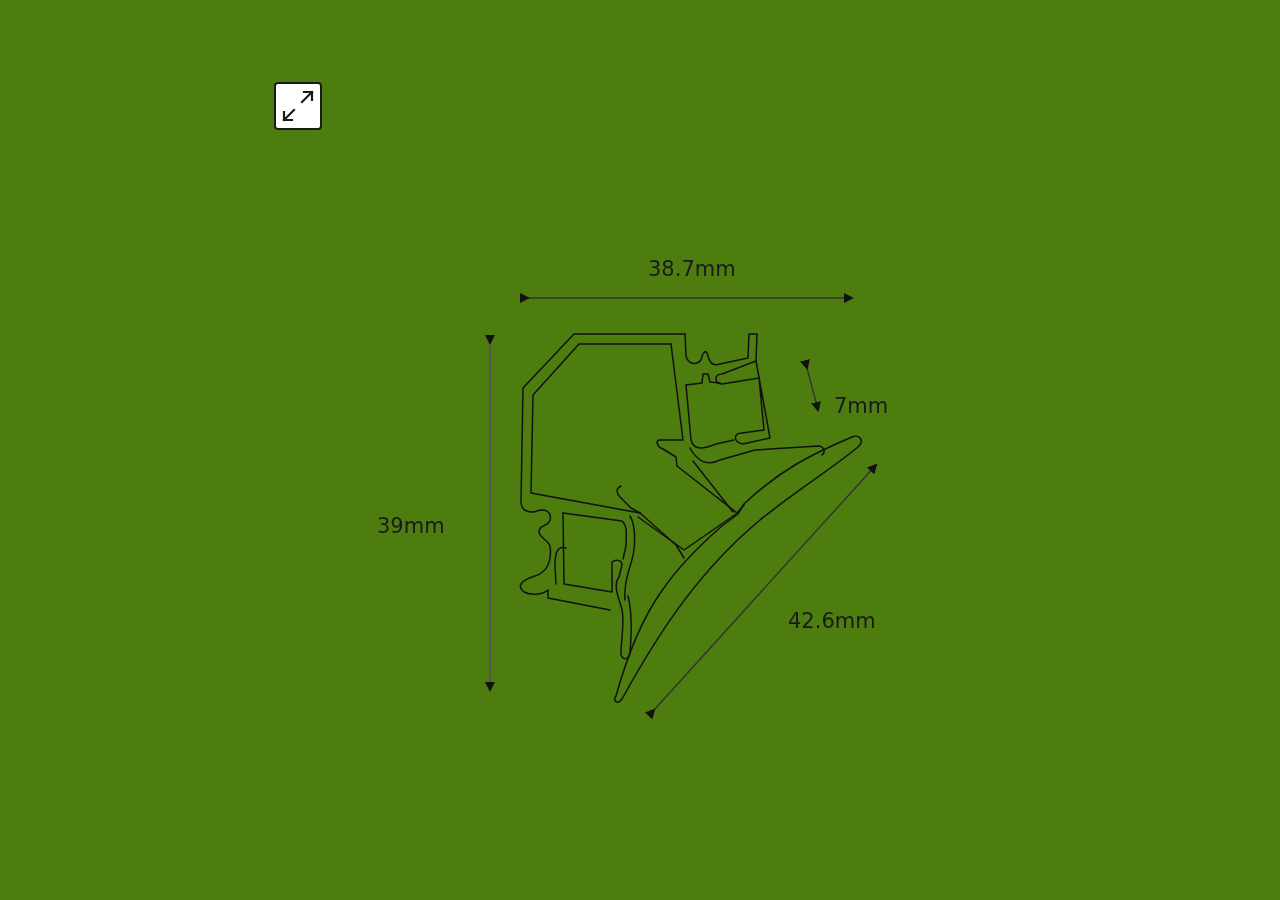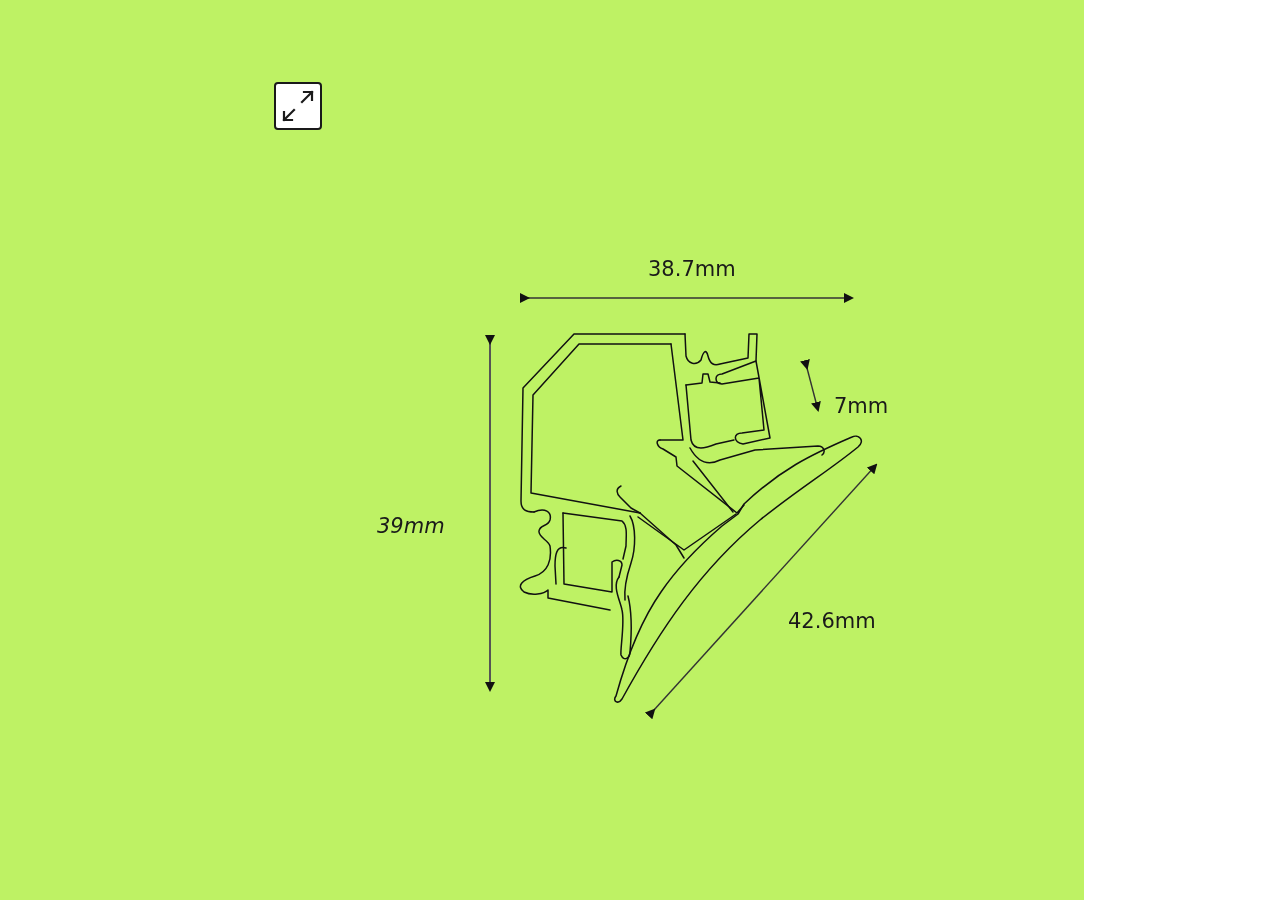--- a/index.html
+++ b/index.html
@@ -6,23 +6,23 @@
       margin: 0;
       padding: 0;
       background: #ffffff;
       width: 1280px;
       height: 900px;
       overflow: hidden;
       font-family: "DejaVu Sans", "Liberation Sans", sans-serif;
     }
     .stage {
       position: relative;
-      width: 1084px;
+      width: 1280px;
       height: 900px;
-      background: #bef264;
+      background: #4d7c0f;
     }
     .expand-btn {
       position: absolute;
       left: 274px;
       top: 82px;
       width: 48px;
       height: 48px;
       box-sizing: border-box;
       border: 2px solid #1a1a1a;
       border-radius: 4px;
@@ -42,21 +42,21 @@
       height: 900px;
     }
     .dim-label {
       position: absolute;
       font-size: 21px;
       color: #1a1a1a;
       white-space: nowrap;
       letter-spacing: 0px;
     }
     .dim-top   { left: 648px; top: 257px; }
-    .dim-left  { left: 377px; top: 514px; font-style: italic; }
+    .dim-left  { left: 377px; top: 514px; }
     .dim-lip   { left: 834px; top: 394px; }
     .dim-face  { left: 788px; top: 609px; }
   </style>
 </head>
 <body>
 
 <div class="stage">
 
   <div class="expand-btn">
     <svg viewBox="0 0 44 44">

